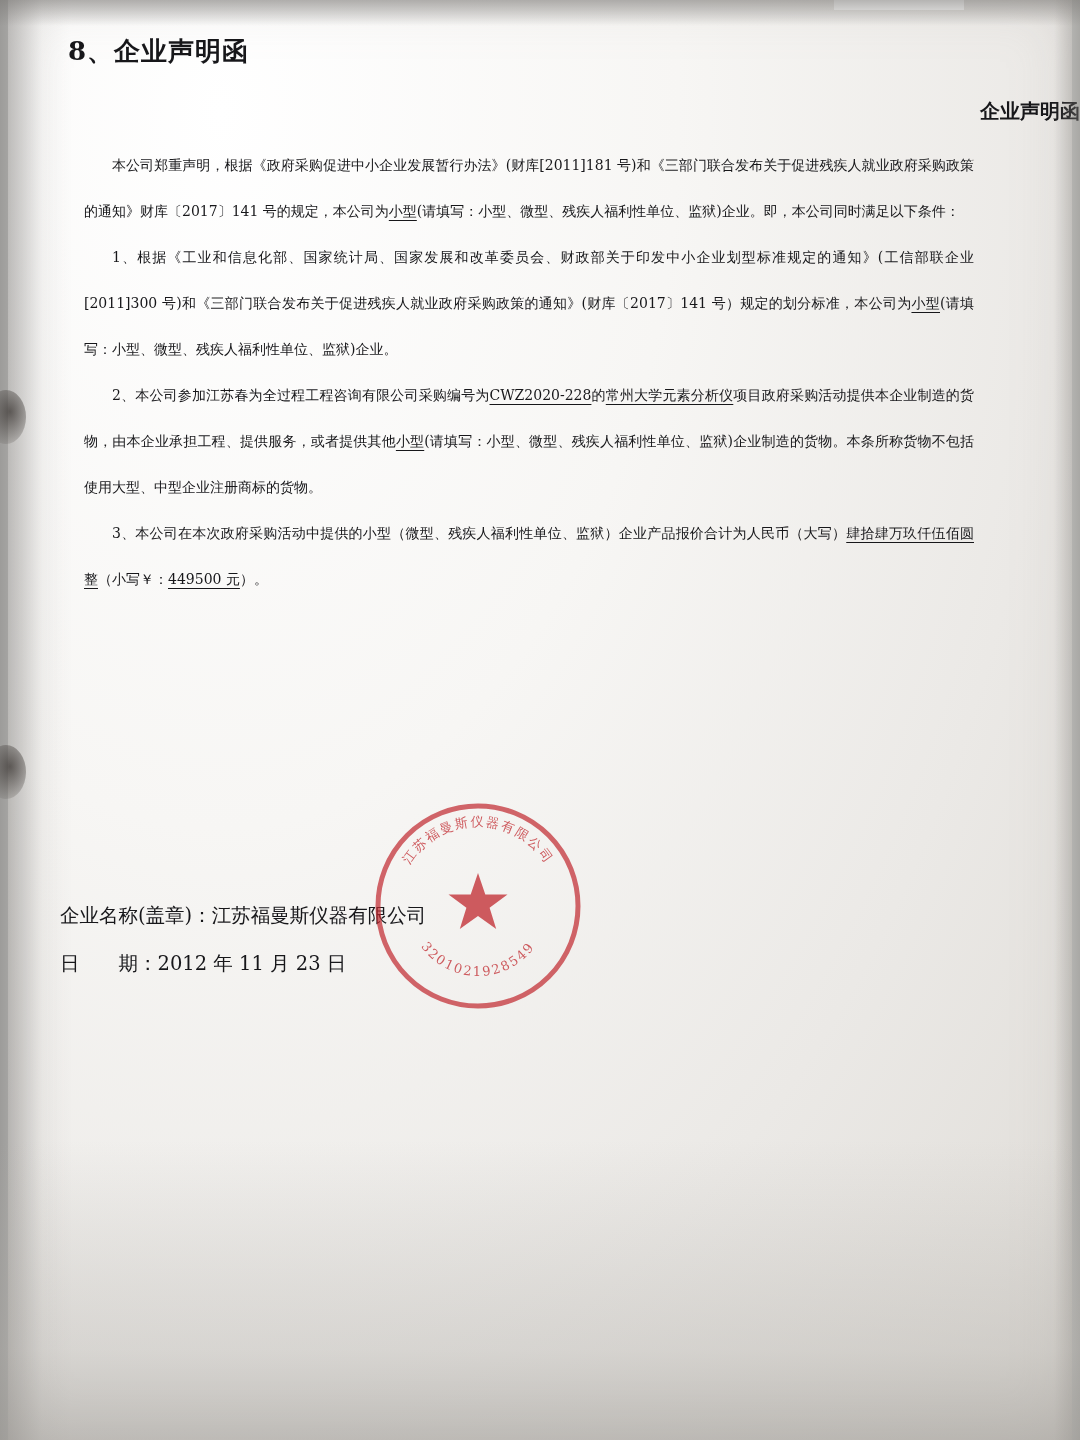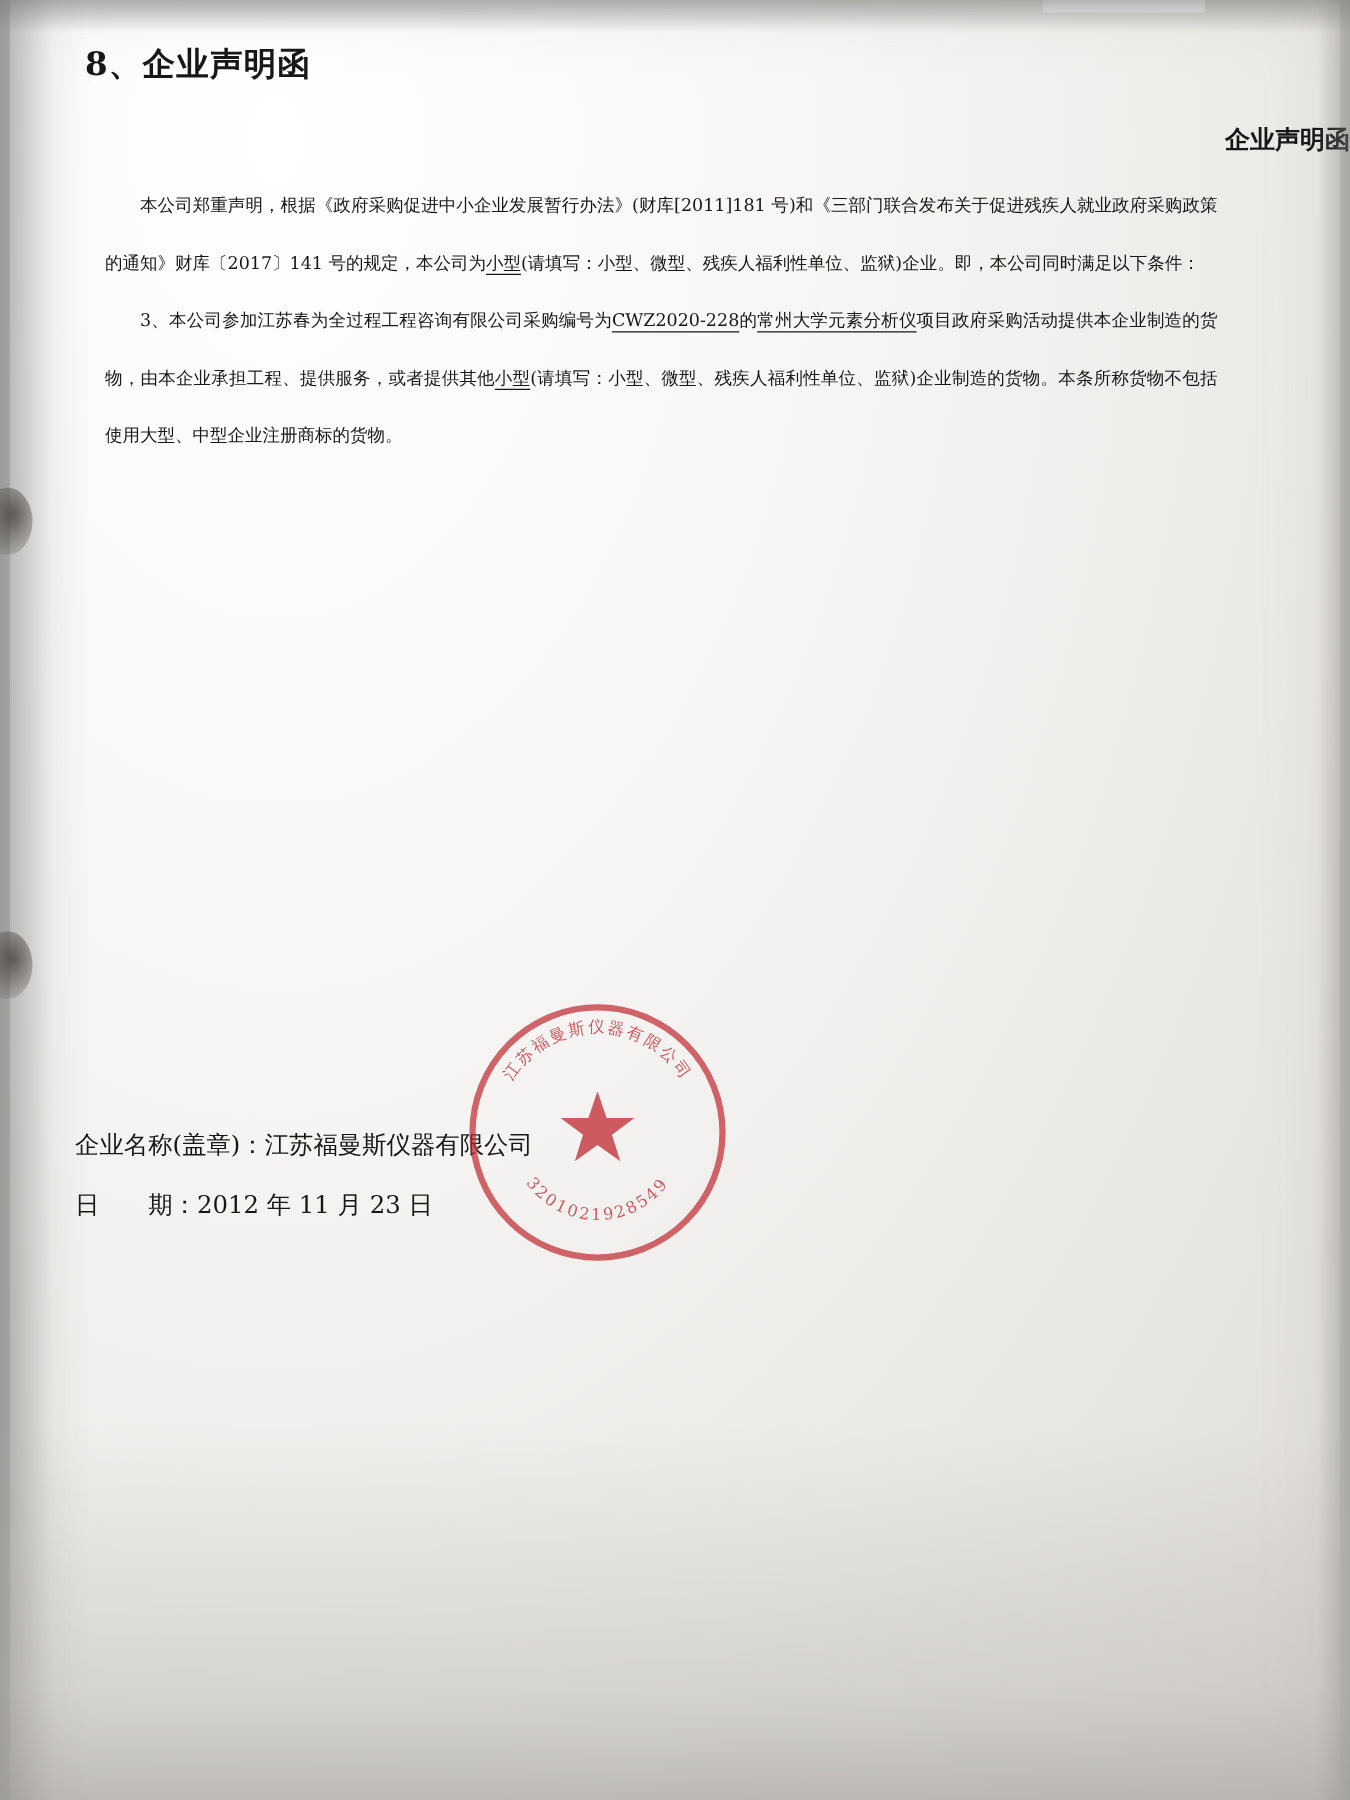--- a/index.html
+++ b/index.html
@@ -174,25 +174,31 @@
     <div class="section-title">8、企业声明函</div>
 
     <div class="doc-title">企业声明函</div>
 
     <div class="body-text">
 
       <p>
         <span>本公司郑重声明，根据《政府采购促进中小企业发展暂行办法》(财库[2011]181 号)和《三部门联合发布关于促进残疾人就业政府采购政策的通知》财库〔2017〕141 号的规定，本公司为</span><span class="u">小型</span><span>(请填写：小型、微型、残疾人福利性单位、监狱)企业。即，本公司同时满足以下条件：</span>
       </p>
 
-
-      <p>
-        <span>3、本公司参加江苏春为全过程工程咨询有限公司采购编号为</span><span class="u nowrap">CWZ2020-228</span><span>的</span><span class="u">常州大学元素分析仪</span><span>项目政府采购活动提供本企业制造的货物，由本企业承担工程、提供服务，或者提供其他</span><span class="u">小型</span><span>(请填写：小型、微型、残疾人福利性单位、监狱)企业制造的货物。本条所称货物不包括使用大型、中型企业注册商标的货物。</span>
-      </p>
-
+      <p>
+        <span>1、根据《工业和信息化部、国家统计局、国家发展和改革委员会、财政部关于印发中小企业划型标准规定的通知》(工信部联企业[2011]300 号)和《三部门联合发布关于促进残疾人就业政府采购政策的通知》(财库〔2017〕141 号）规定的划分标准，本公司为</span><span class="u">小型</span><span>(请填写：小型、微型、残疾人福利性单位、监狱)企业。</span>
+      </p>
+
+      <p>
+        <span>2、本公司参加江苏春为全过程工程咨询有限公司采购编号为</span><span class="u nowrap">CWZ2020-228</span><span>的</span><span class="u">常州大学元素分析仪</span><span>项目政府采购活动提供本企业制造的货物，由本企业承担工程、提供服务，或者提供其他</span><span class="u">小型</span><span>(请填写：小型、微型、残疾人福利性单位、监狱)企业制造的货物。本条所称货物不包括使用大型、中型企业注册商标的货物。</span>
+      </p>
+
+      <p>
+        <span>3、本公司在本次政府采购活动中提供的小型（微型、残疾人福利性单位、监狱）企业产品报价合计为人民币（大写）</span><span class="u">肆拾肆万玖仟伍佰圆整</span><span>（小写￥：</span><span class="u">449500 元</span><span>）。</span>
+      </p>
 
 
     </div>
 
     <div class="sign-block">
       <div class="sign-row"><span>企业名称(盖章)：</span><span>江苏福曼斯仪器有限公司</span></div>
       <div class="sign-row"><span>日　　期：</span><span>2012 年 11 月 23 日</span></div>
     </div>
 
     <div class="seal">

